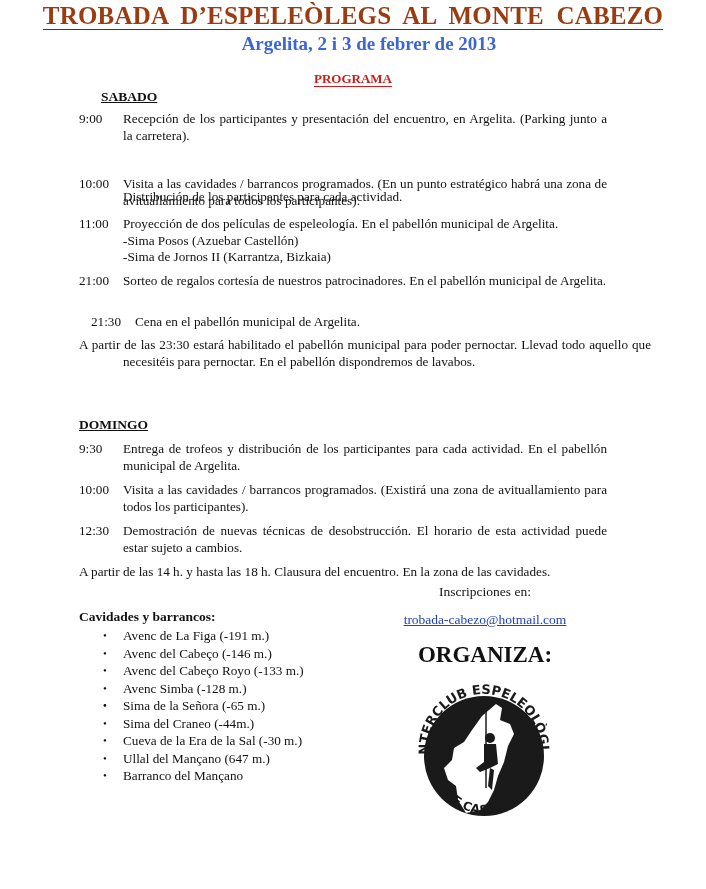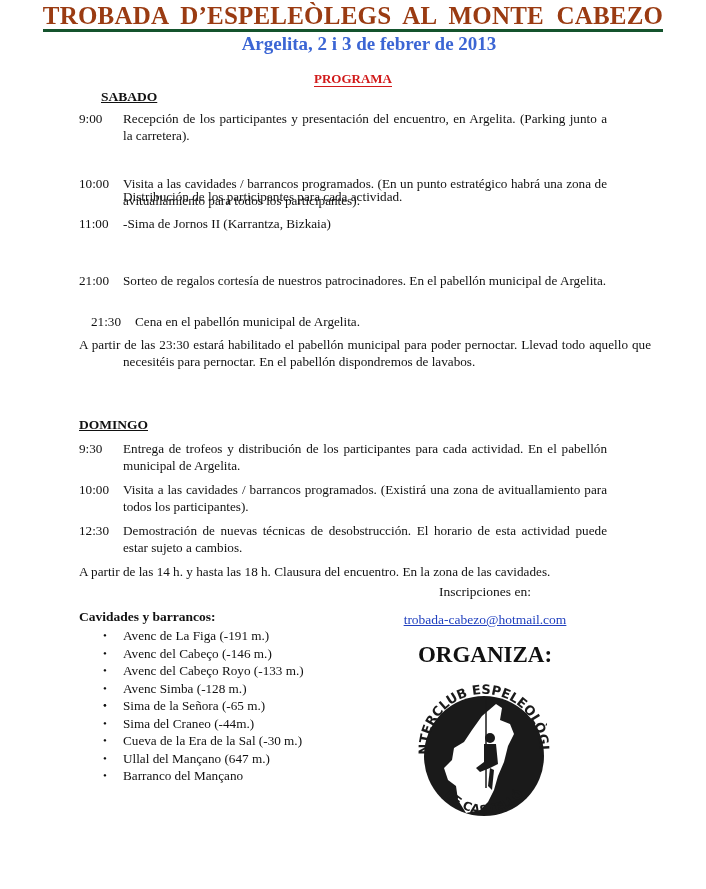--- a/index.html
+++ b/index.html
@@ -1,20 +1,20 @@
 <!DOCTYPE html>
 <html><head>
 <meta charset="utf-8">
 <style>
   html, body { margin: 0; padding: 0; background: #ffffff; }
   body { width: 706px; height: 889px; position: relative; overflow: hidden;
          font-family: "Liberation Serif", serif; color: #111; font-size: 13.2px; }
   .title { position: absolute; left: 0; top: 2px; width: 706px; text-align: center;
            font-weight: bold; font-size: 25px; color: #9a3b12; letter-spacing: 0.2px; }
-  .title span { display: inline-block; border-bottom: 3px solid #14532d; line-height: 25px; padding-bottom: 1px; word-spacing: 6px; }
+  .title span { display: inline-block; border-bottom: 1px solid #14532d; line-height: 25px; padding-bottom: 1px; word-spacing: 6px; }
   .subtitle { position: absolute; left: 0; top: 33px; width: 706px; text-align: center;
               font-weight: bold; font-size: 19px; color: #3c66d4; padding-left: 16px; }
   .programa { position: absolute; left: 0; top: 71px; width: 706px; text-align: center;
               font-weight: bold; font-size: 13px; color: #d11a1a; }
   .programa span { border-bottom: 1.5px solid #d11a1a; }
   .day { position: absolute; left: 79px; font-weight: bold; font-size: 13.5px; text-decoration: underline; }
   .entry { position: absolute; left: 79px; width: 528px; line-height: 16.5px; }
   .entry .time { position: absolute; left: 0; top: 0; }
   .entry .text { margin-left: 44px; text-align: justify; }
   .para { position: absolute; left: 79px; width: 528px; line-height: 16.5px; text-align: justify;
@@ -46,20 +46,22 @@
 <div class="entry" style="top:164px;margin-top:25px;">
   <span class="time"></span>
   <div class="text">Distribución de los participantes para cada actividad.</div>
 </div>
 <div class="entry" style="top:176px;">
   <span class="time">10:00</span>
   <div class="text">Visita a las cavidades / barrancos programados. (En un punto estratégico habrá una zona de avituallamiento para todos los participantes).</div>
 </div>
 <div class="entry" style="top:216px;">
   <span class="time">11:00</span>
+  <div class="text">Proyección de dos películas de espeleología. En el pabellón municipal de Argelita.</div>
+  <div class="text">-Sima Posos (Azuebar Castellón)</div>
   <div class="text">-Sima de Jornos II (Karrantza, Bizkaia)</div>
 </div>
 <div class="entry" style="top:273px;">
   <span class="time">21:00</span>
   <div class="text">Sorteo de regalos cortesía de nuestros patrocinadores. En el pabellón municipal de Argelita.</div>
 </div>
 <div class="entry" style="top:314px;margin-left:12px;">
   <span class="time">21:30</span>
   <div class="text">Cena en el pabellón municipal de Argelita.</div>
 </div>

